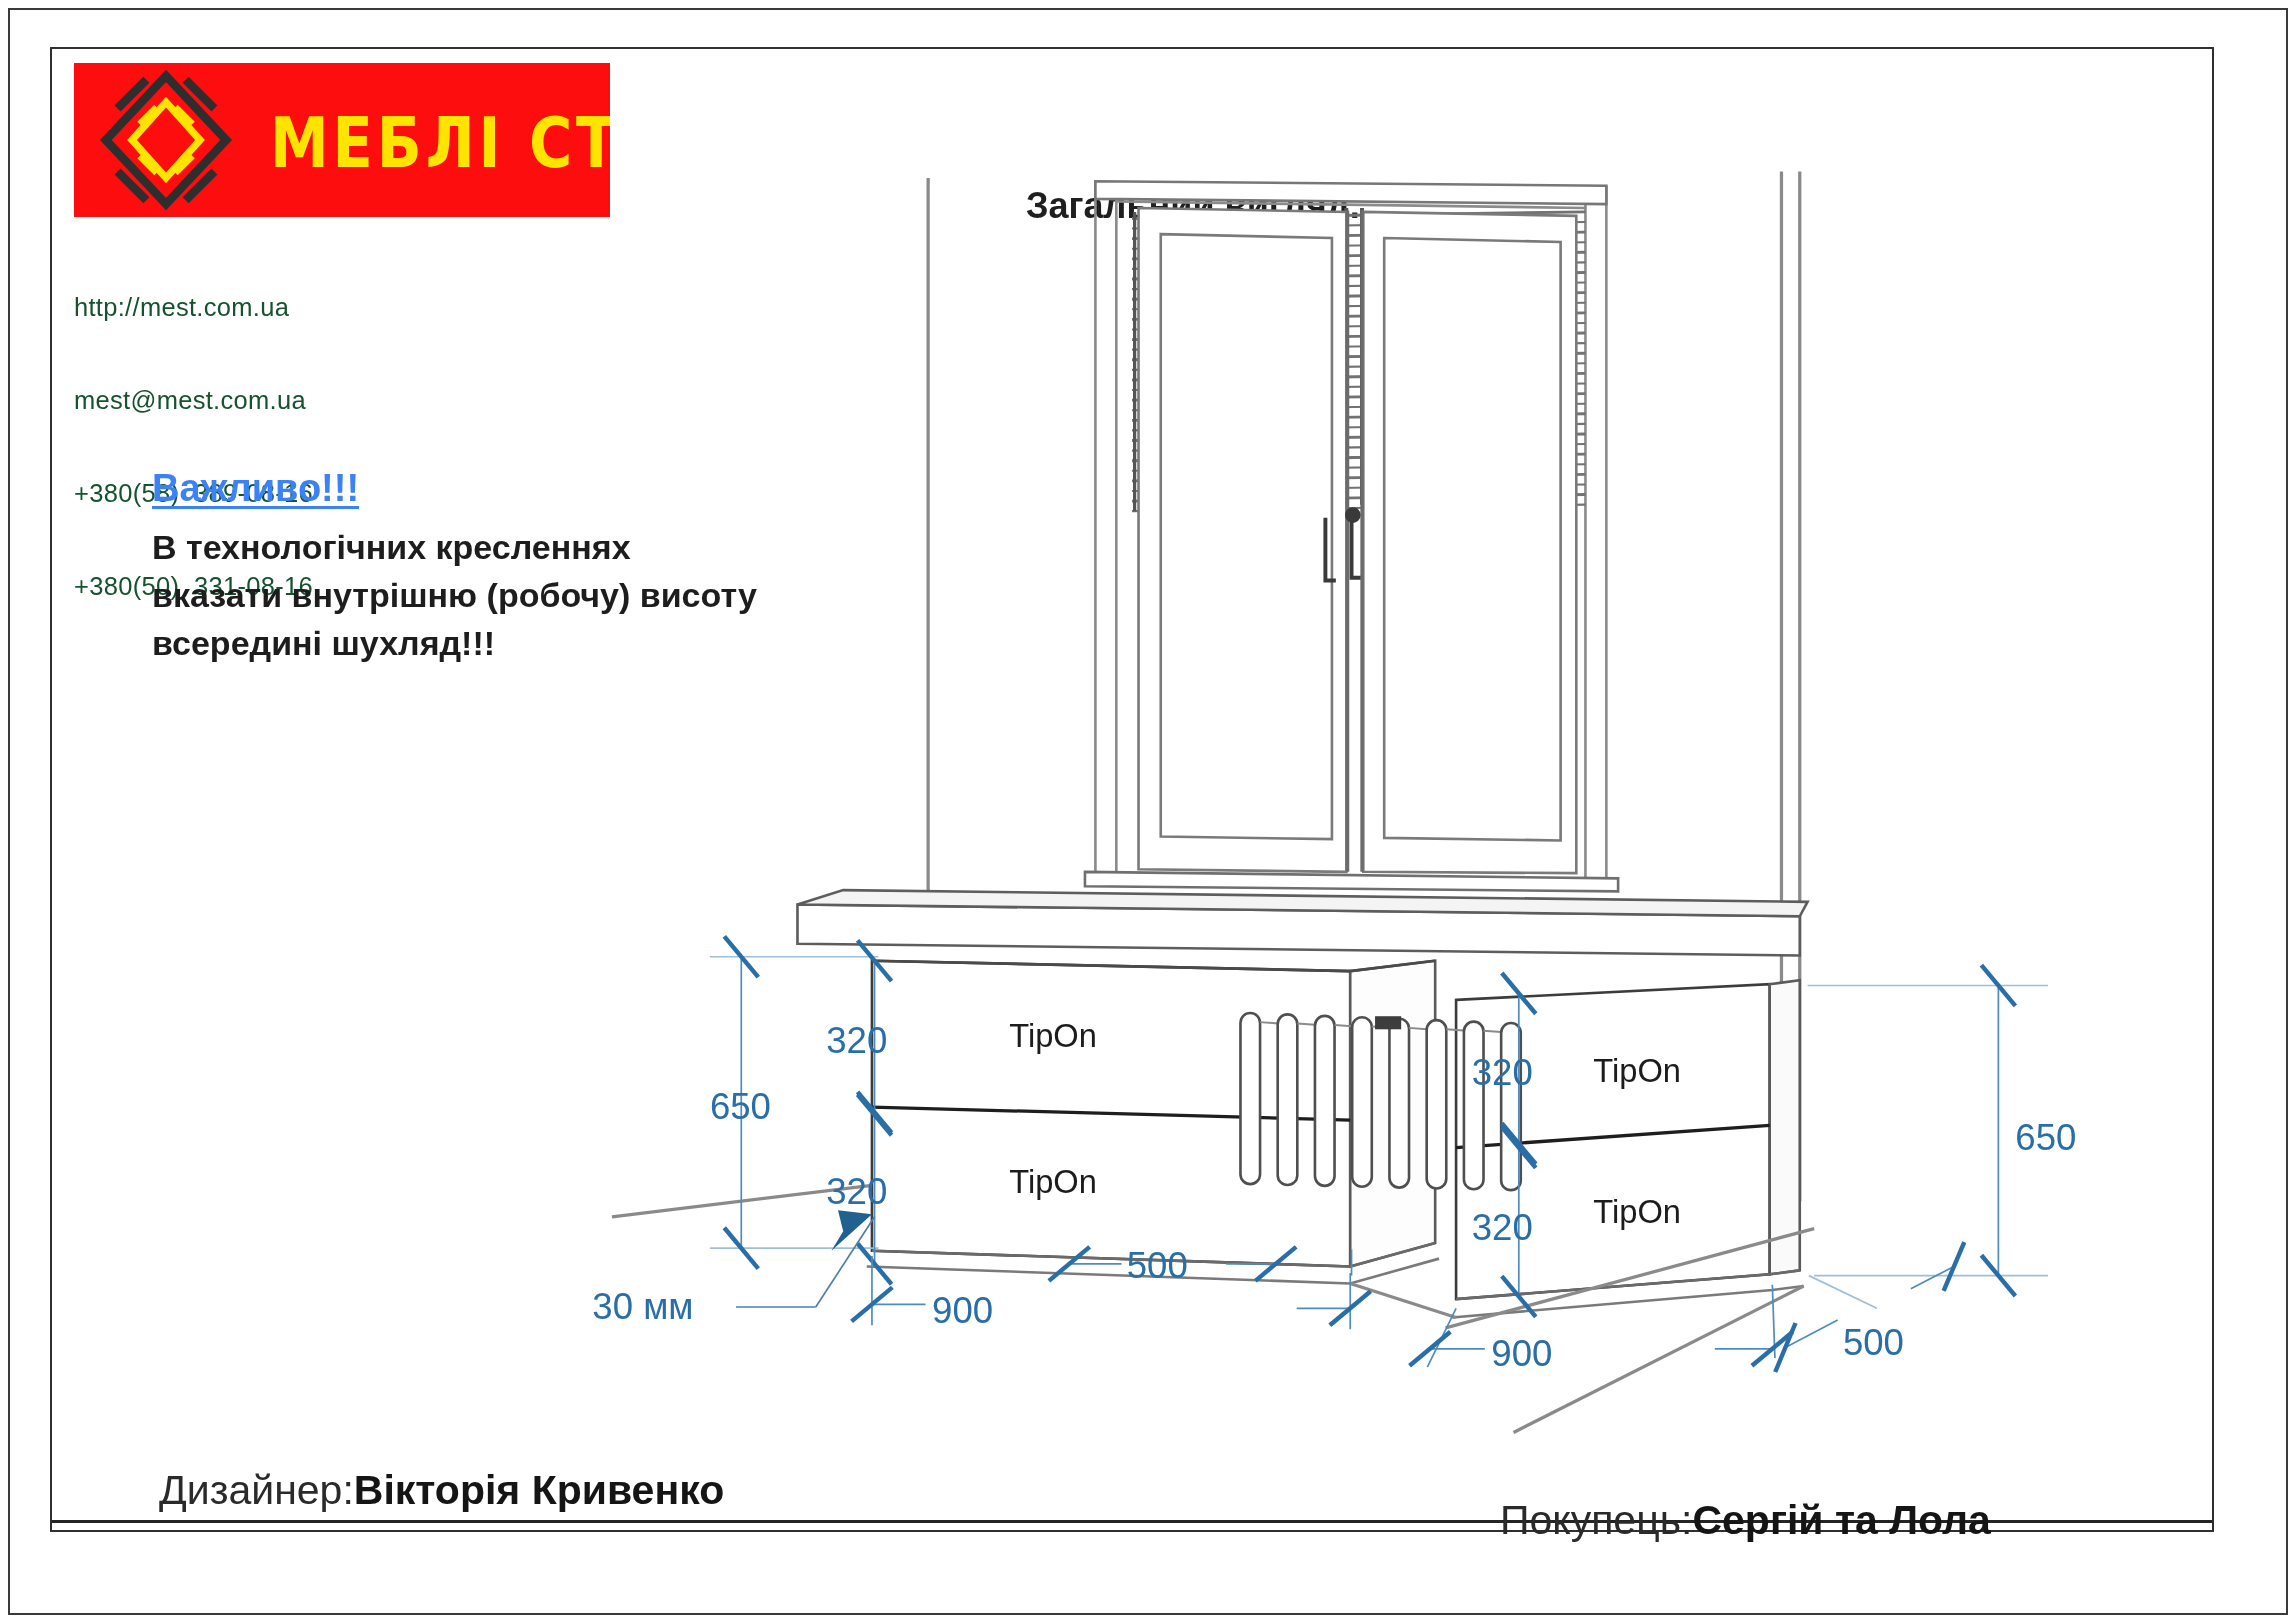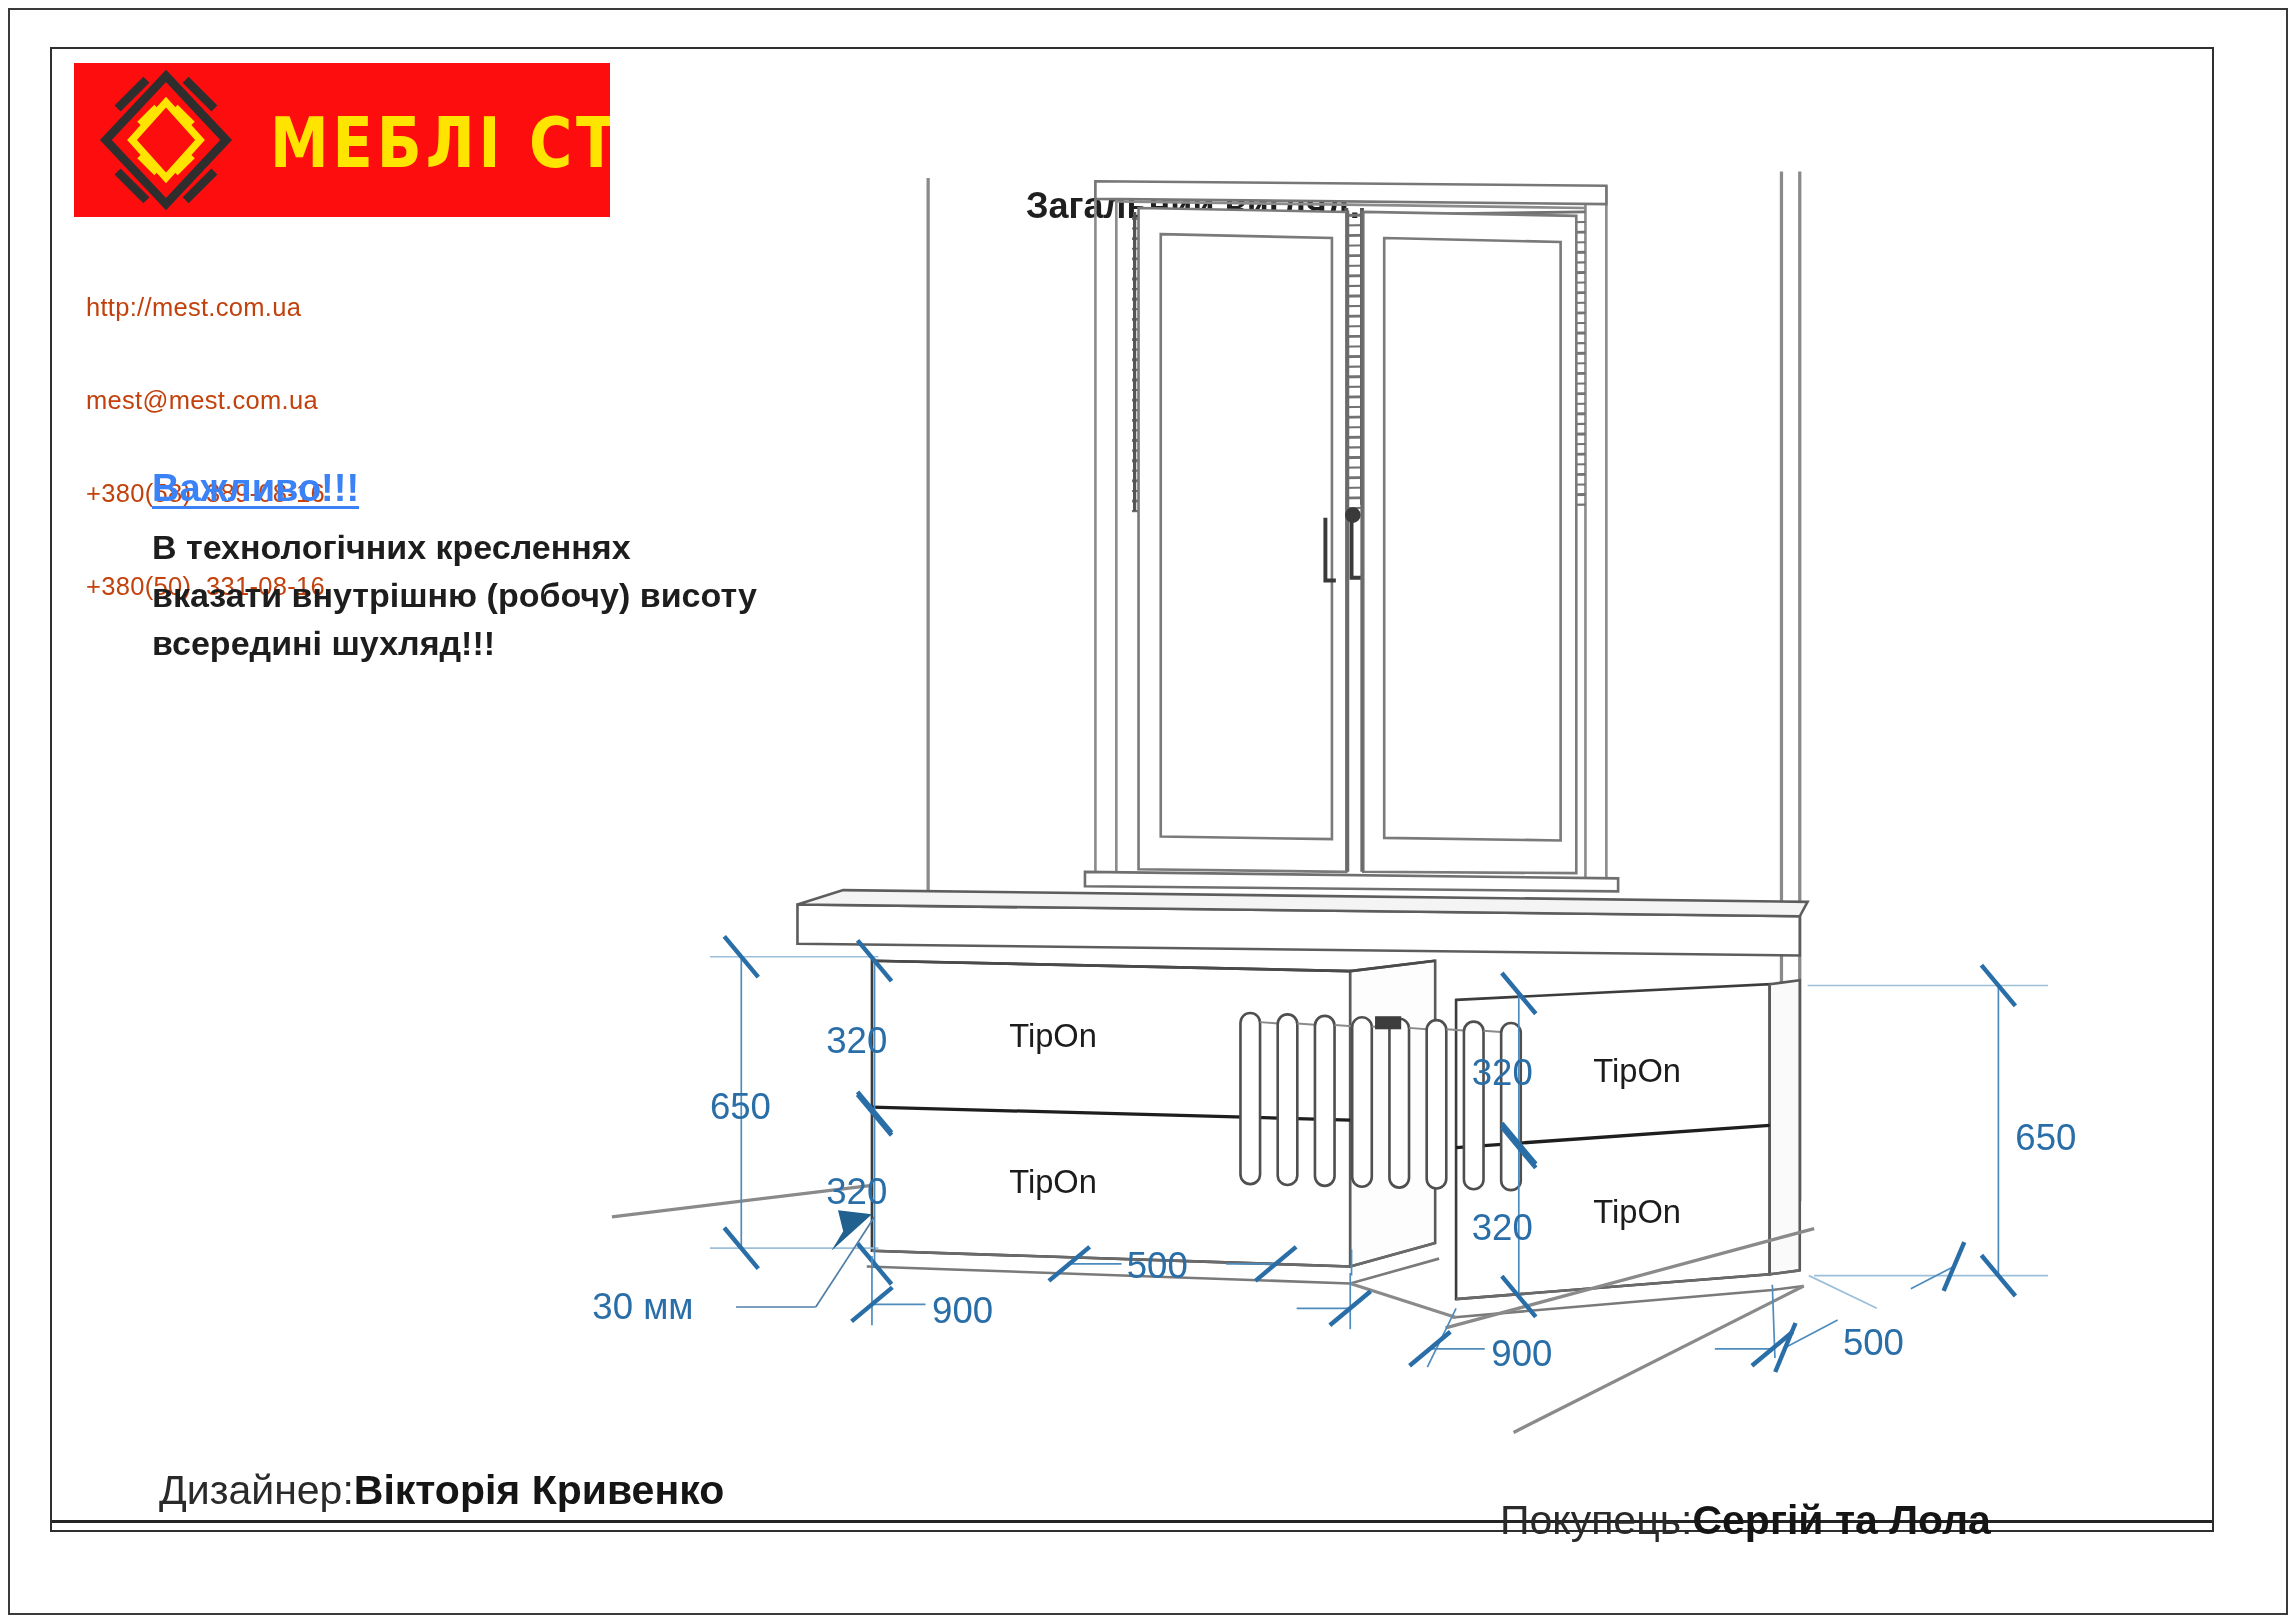--- a/index.html
+++ b/index.html
@@ -26,21 +26,21 @@
   #logo-mark{position:absolute;left:19.6px;top:5.2px;width:144px;height:144px;}
   #logo-word{
     position:absolute;left:196px;top:39px;
     font-family:"DejaVu Sans",sans-serif;
     font-weight:bold;font-size:59px;letter-spacing:3.9px;
     color:#ffe400;white-space:nowrap;
     transform:scaleY(1.18);transform-origin:left top;
   }
   #contacts{
     position:absolute;left:74px;top:230px;width:497px;
-    font-size:25.5px;line-height:31px;color:#c2410c;white-space:pre;margin-left:12px;
+    font-size:25.5px;line-height:31px;color:#14532d;white-space:pre;
   }
   #contacts div{letter-spacing:0.3px;}
 
   
   #note-block{position:absolute;left:152px;top:467px;width:771px;}
   #note-title{
     font-size:38px;font-weight:bold;color:#3b82f6;
     text-decoration:underline;text-decoration-thickness:3.3px;
     text-underline-offset:5.2px;margin-bottom:13px;
   }

